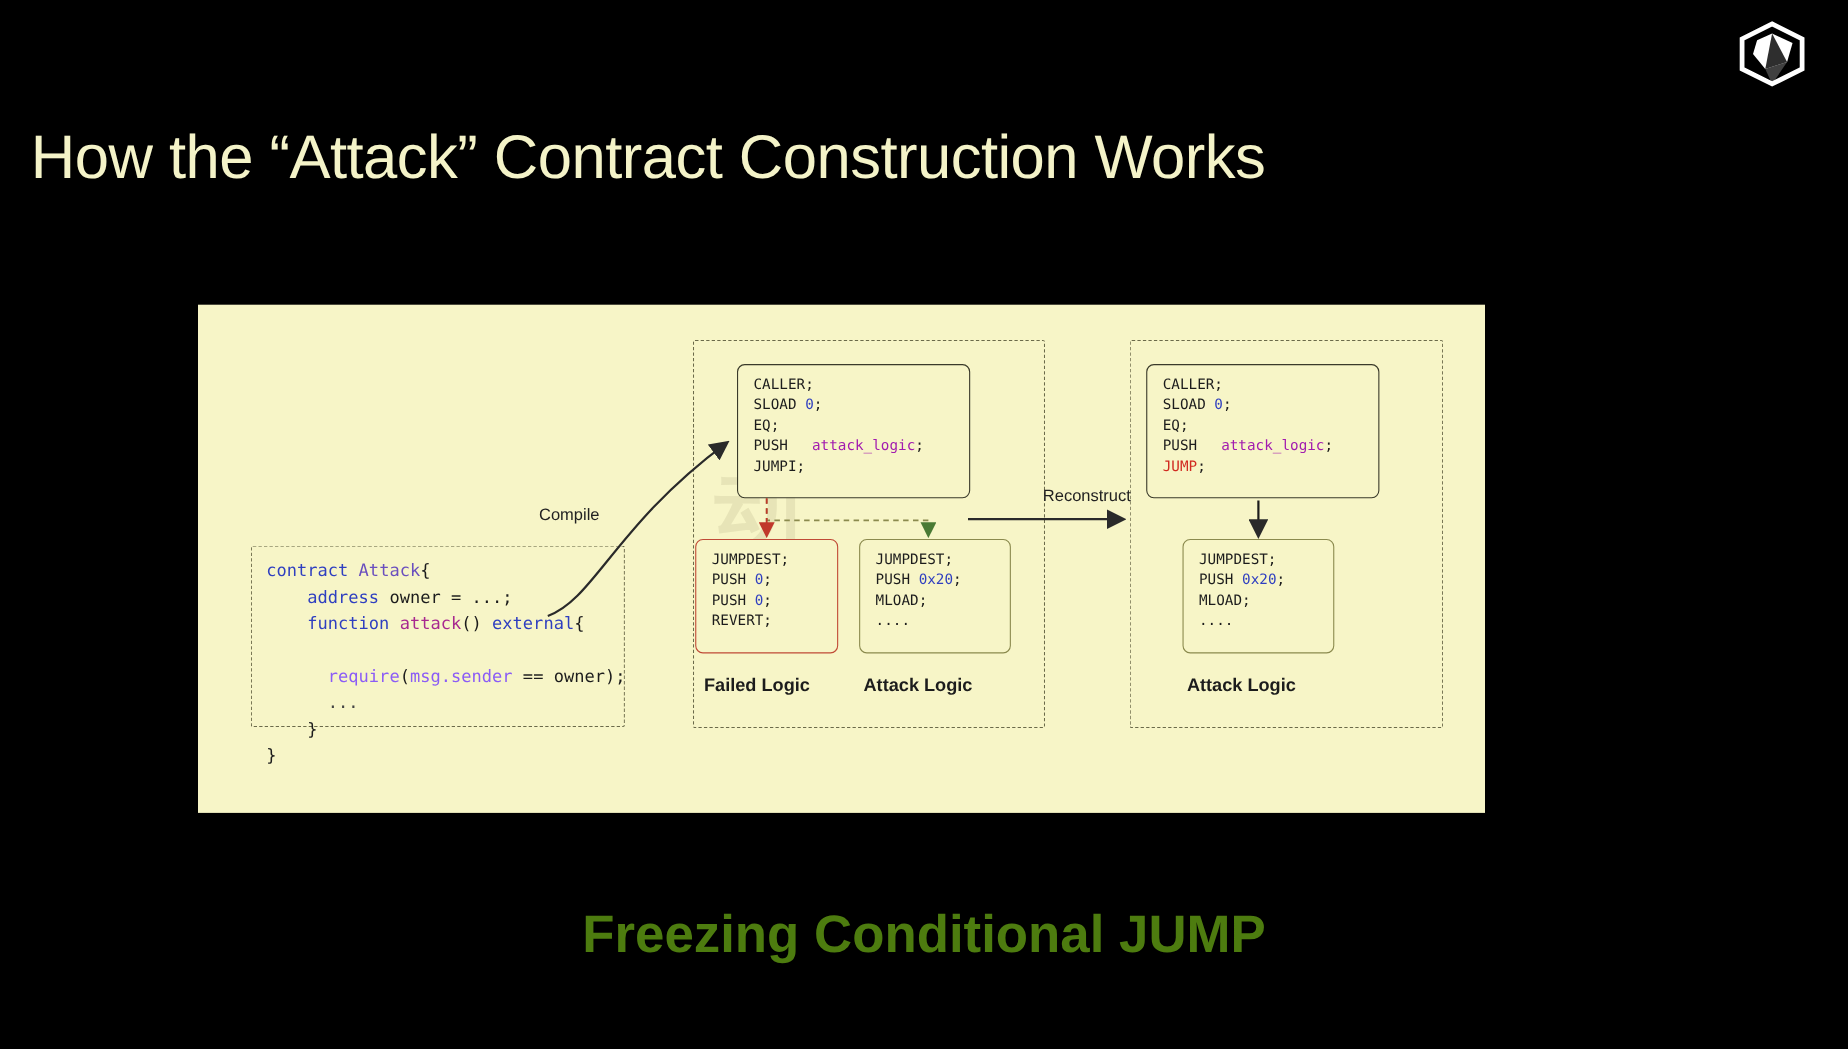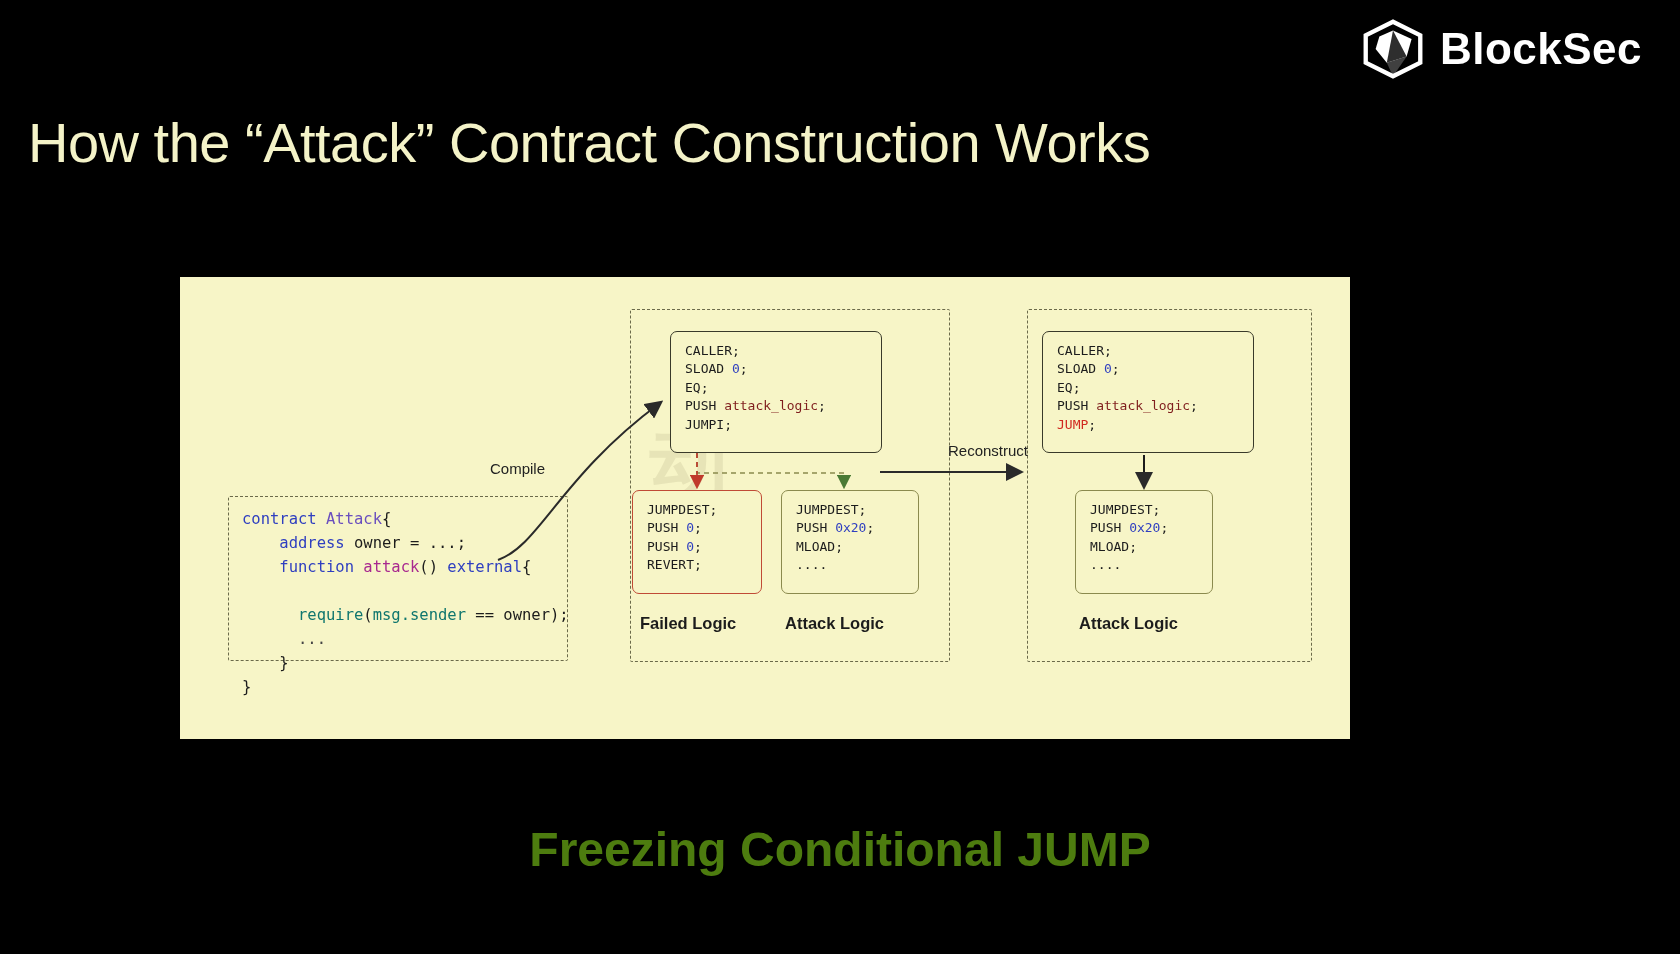--- a/index.html
+++ b/index.html
@@ -72,21 +72,21 @@
     box-sizing: border-box;
     padding: 10px 14px;
     font-family: "DejaVu Sans Mono", monospace;
     font-size: 13px;
     line-height: 1.42;
     color: #1c1c1c;
     white-space: pre;
   }
   .code-box.red-border { border-color: #c04a36; }
   .code-box.olive-border { border-color: #8b8a4e; }
-  .tok-label { color: #7f1d1d; }
+  .tok-label { color: #a21caf; margin-left: 14px; }
   .tok-num { color: #2f3fc0; }
   .tok-jump { color: #d12a20; }
 
   .caption {
     position: absolute;
     font-family: "Liberation Sans", sans-serif;
     font-size: 16.5px;
     font-weight: bold;
     color: #1c1c1c;
     white-space: nowrap;
@@ -104,21 +104,21 @@
     position: absolute;
     font-family: "DejaVu Sans Mono", monospace;
     font-size: 15.5px;
     line-height: 1.55;
     white-space: pre;
     color: #1c1c1c;
   }
   .sol-kw { color: #2f3fc0; }
   .sol-type { color: #6a4fbe; }
   .sol-fn { color: #a8288f; }
-  .sol-req { color: #0f766e; }
+  .sol-req { color: #8b5cf6; }
   .sol-dots { color: #444; }
 
   svg.overlay {
     position: absolute;
     left: 0;
     top: 0;
     width: 1170px;
     height: 462px;
     pointer-events: none;
   }
@@ -150,21 +150,20 @@
 </head>
 <body>
 
 <div class="brand">
   <svg class="brand-mark" viewBox="0 0 100 100">
     <polygon points="50,6 94,28 94,72 50,94 6,72 6,28" fill="none" stroke="#ffffff" stroke-width="7"></polygon>
     <polygon points="50,20 80,34 72,62 40,72 22,50 28,30" fill="#ffffff"></polygon>
     <polygon points="50,20 72,62 40,72" fill="#000000" opacity="0.82"></polygon>
     <polygon points="50,94 40,72 72,62" fill="#ffffff" opacity="0.25"></polygon>
   </svg>
-  <div class="brand-name">BlockSec</div>
 </div>
 
 <div class="slide-title">How the “Attack” Contract Construction Works</div>
 
 <div class="panel">
 
   <div class="watermark">动</div>
 
   <div class="dashed-group" style="left:48px; top:219px; width:338px; height:163px;"></div>
 

